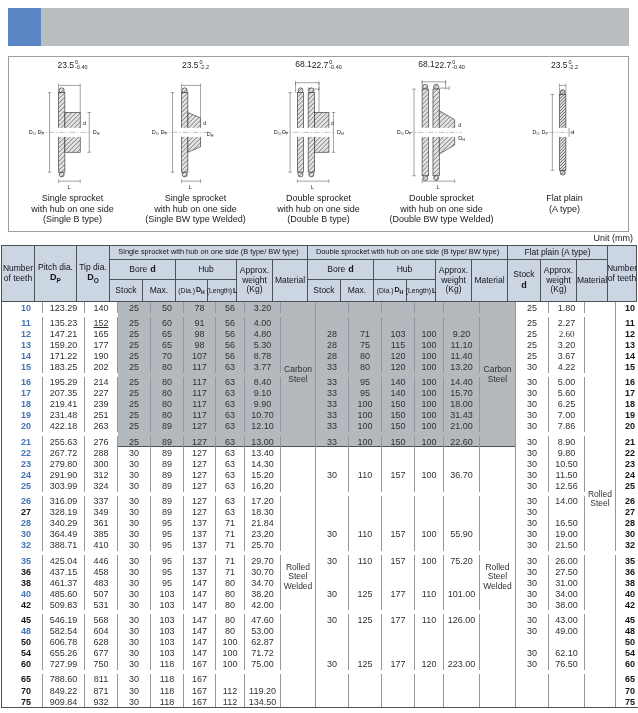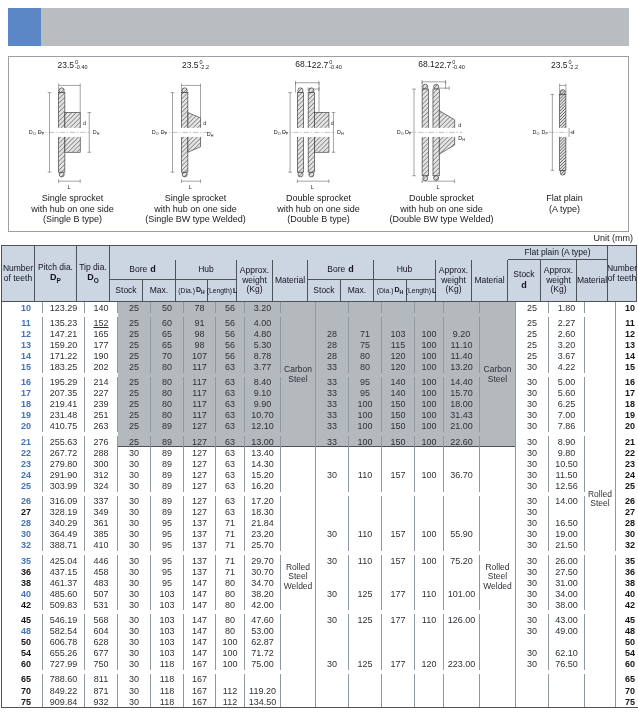--- a/index.html
+++ b/index.html
@@ -262,20 +262,22 @@
   <div class="hc" style="grid-column:1;grid-row:1/4">Number
 of teeth</div>
   <div class="hc" style="grid-column:2;grid-row:1/4">
     <span>Pitch dia.</span>
     <span class="hsym"><span>D</span><sub>P</sub></span>
   </div>
   <div class="hc" style="grid-column:3;grid-row:1/4">
     <span>Tip dia.</span>
     <span class="hsym"><span>D</span><sub>O</sub></span>
   </div>
+  <div class="hc group bb" style="grid-column:4/10;grid-row:1">Single sprocket with hub on one side (B type/ BW type)</div>
+  <div class="hc group bb" style="grid-column:10/16;grid-row:1">Double sprocket with hub on one side (B type/ BW type)</div>
   <div class="hc flatg bb" style="grid-column:16/19;grid-row:1">Flat plain (A type)</div>
   <div class="hc noR" style="grid-column:19;grid-row:1/4">Number
 of teeth</div>
 
   <div class="hc hrow bb" style="grid-column:4/6;grid-row:2">
     <span>Bore</span><span class="hsym">d</span>
   </div>
   <div class="hc bb" style="grid-column:6/8;grid-row:2">Hub</div>
   <div class="hc" style="grid-column:8;grid-row:2/4">Approx.
 weight
@@ -362,21 +364,21 @@
     <div class="bcell " style="grid-area: 4 / 5;">65</div>
     <div class="bcell " style="grid-area: 4 / 6;">98</div>
     <div class="bcell " style="grid-area: 4 / 7;">56</div>
     <div class="bcell " style="grid-area: 4 / 8;">4.80</div>
     <div class="bcell " style="grid-area: 4 / 10;">28</div>
     <div class="bcell " style="grid-area: 4 / 11;">71</div>
     <div class="bcell " style="grid-area: 4 / 12;">103</div>
     <div class="bcell " style="grid-area: 4 / 13;">100</div>
     <div class="bcell " style="grid-area: 4 / 14;">9.20</div>
     <div class="bcell " style="grid-area: 4 / 16;">25</div>
-    <div class="bcell " style="grid-area: 4 / 17;">2.60</div>
+    <div class="bcell " style="grid-area: 4 / 17; font-family: Liberation Serif, serif;">2.60</div>
     <div class="bcell teeth black noR" style="grid-area: 4 / 19;">12</div>
     <div class="bcell teeth blue" style="grid-area: 5 / 1;">13</div>
     <div class="bcell " style="grid-area: 5 / 2;">159.20</div>
     <div class="bcell " style="grid-area: 5 / 3;">177</div>
     <div class="bcell " style="grid-area: 5 / 4;">25</div>
     <div class="bcell " style="grid-area: 5 / 5;">65</div>
     <div class="bcell " style="grid-area: 5 / 6;">98</div>
     <div class="bcell " style="grid-area: 5 / 7;">56</div>
     <div class="bcell " style="grid-area: 5 / 8;">5.30</div>
     <div class="bcell " style="grid-area: 5 / 10;">28</div>
@@ -477,21 +479,21 @@
     <div class="bcell " style="grid-area: 12 / 8;">10.70</div>
     <div class="bcell " style="grid-area: 12 / 10;">33</div>
     <div class="bcell " style="grid-area: 12 / 11;">100</div>
     <div class="bcell " style="grid-area: 12 / 12;">150</div>
     <div class="bcell " style="grid-area: 12 / 13;">100</div>
     <div class="bcell " style="grid-area: 12 / 14;">31.43</div>
     <div class="bcell " style="grid-area: 12 / 16;">30</div>
     <div class="bcell " style="grid-area: 12 / 17;">7.00</div>
     <div class="bcell teeth black noR" style="grid-area: 12 / 19;">19</div>
     <div class="bcell teeth blue" style="grid-area: 13 / 1;">20</div>
-    <div class="bcell " style="grid-area: 13 / 2;">410.75</div>
+    <div class="bcell " style="grid-area: 13 / 2;">422.18</div>
     <div class="bcell " style="grid-area: 13 / 3; text-align: center;">263</div>
     <div class="bcell " style="grid-area: 13 / 4;">25</div>
     <div class="bcell " style="grid-area: 13 / 5;">89</div>
     <div class="bcell " style="grid-area: 13 / 6;">127</div>
     <div class="bcell " style="grid-area: 13 / 7;">63</div>
     <div class="bcell " style="grid-area: 13 / 8;">12.10</div>
     <div class="bcell " style="grid-area: 13 / 10;">33</div>
     <div class="bcell " style="grid-area: 13 / 11;">100</div>
     <div class="bcell " style="grid-area: 13 / 12;">150</div>
     <div class="bcell " style="grid-area: 13 / 13;">100</div>

